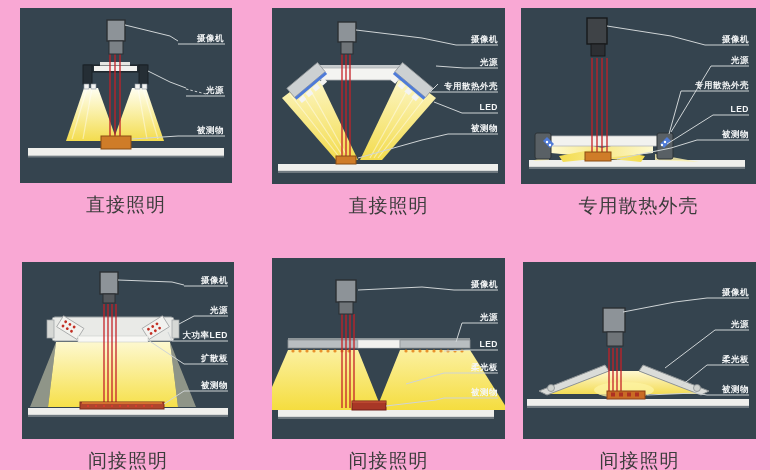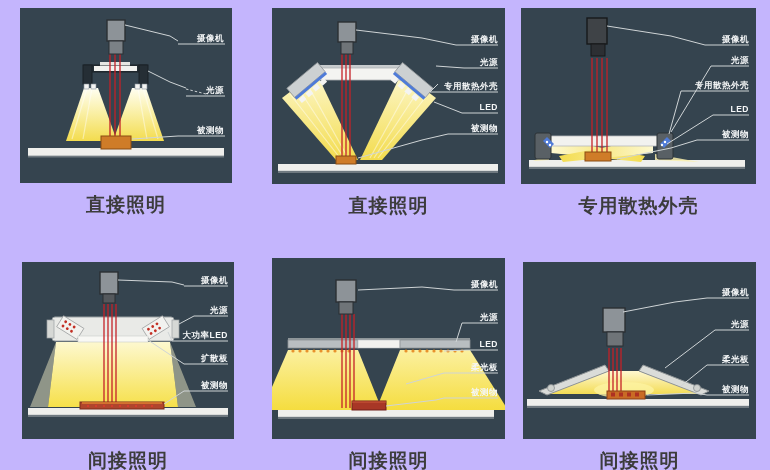--- a/index.html
+++ b/index.html
@@ -1,21 +1,21 @@
 <!DOCTYPE html>
 <html><head>
 <meta charset="utf-8">
 <style>
   * { margin:0; padding:0; box-sizing:border-box; }
   html,body { width:770px; height:470px; background:#ffffff; overflow:hidden;
               font-family:"Liberation Sans","DejaVu Sans",sans-serif; }
-  .page { position:relative; width:770px; height:470px; background:#c4b5fd; }
+  .page { position:relative; width:770px; height:470px; background:#f9a8d4; }
   .cell { position:absolute; }
   .fig  { display:block; }
-  .caption { margin-top:9px; text-align:center; font-size:19px; font-weight:700;
+  .caption { margin-top:9px; text-align:center; font-size:19px; font-weight:400;
              color:#3c3c3c; letter-spacing:1px; }
   .lbl { fill:#f4f6f7; font-size:8.5px; font-weight:bold; letter-spacing:0.5px;
          font-family:"Liberation Sans","DejaVu Sans",sans-serif; }
   .ldr { stroke:#cfd4d6; stroke-width:1; fill:none; }
   .ldr2{ stroke:#cfd4d6; stroke-width:1; fill:none; stroke-dasharray:2.5 2; }
   .beam{ stroke:#c42127; stroke-width:1.3; }
   .stripe{ stroke:#ffffff; stroke-width:1.2; opacity:.45; }
 </style>
 </head>
 <body>

